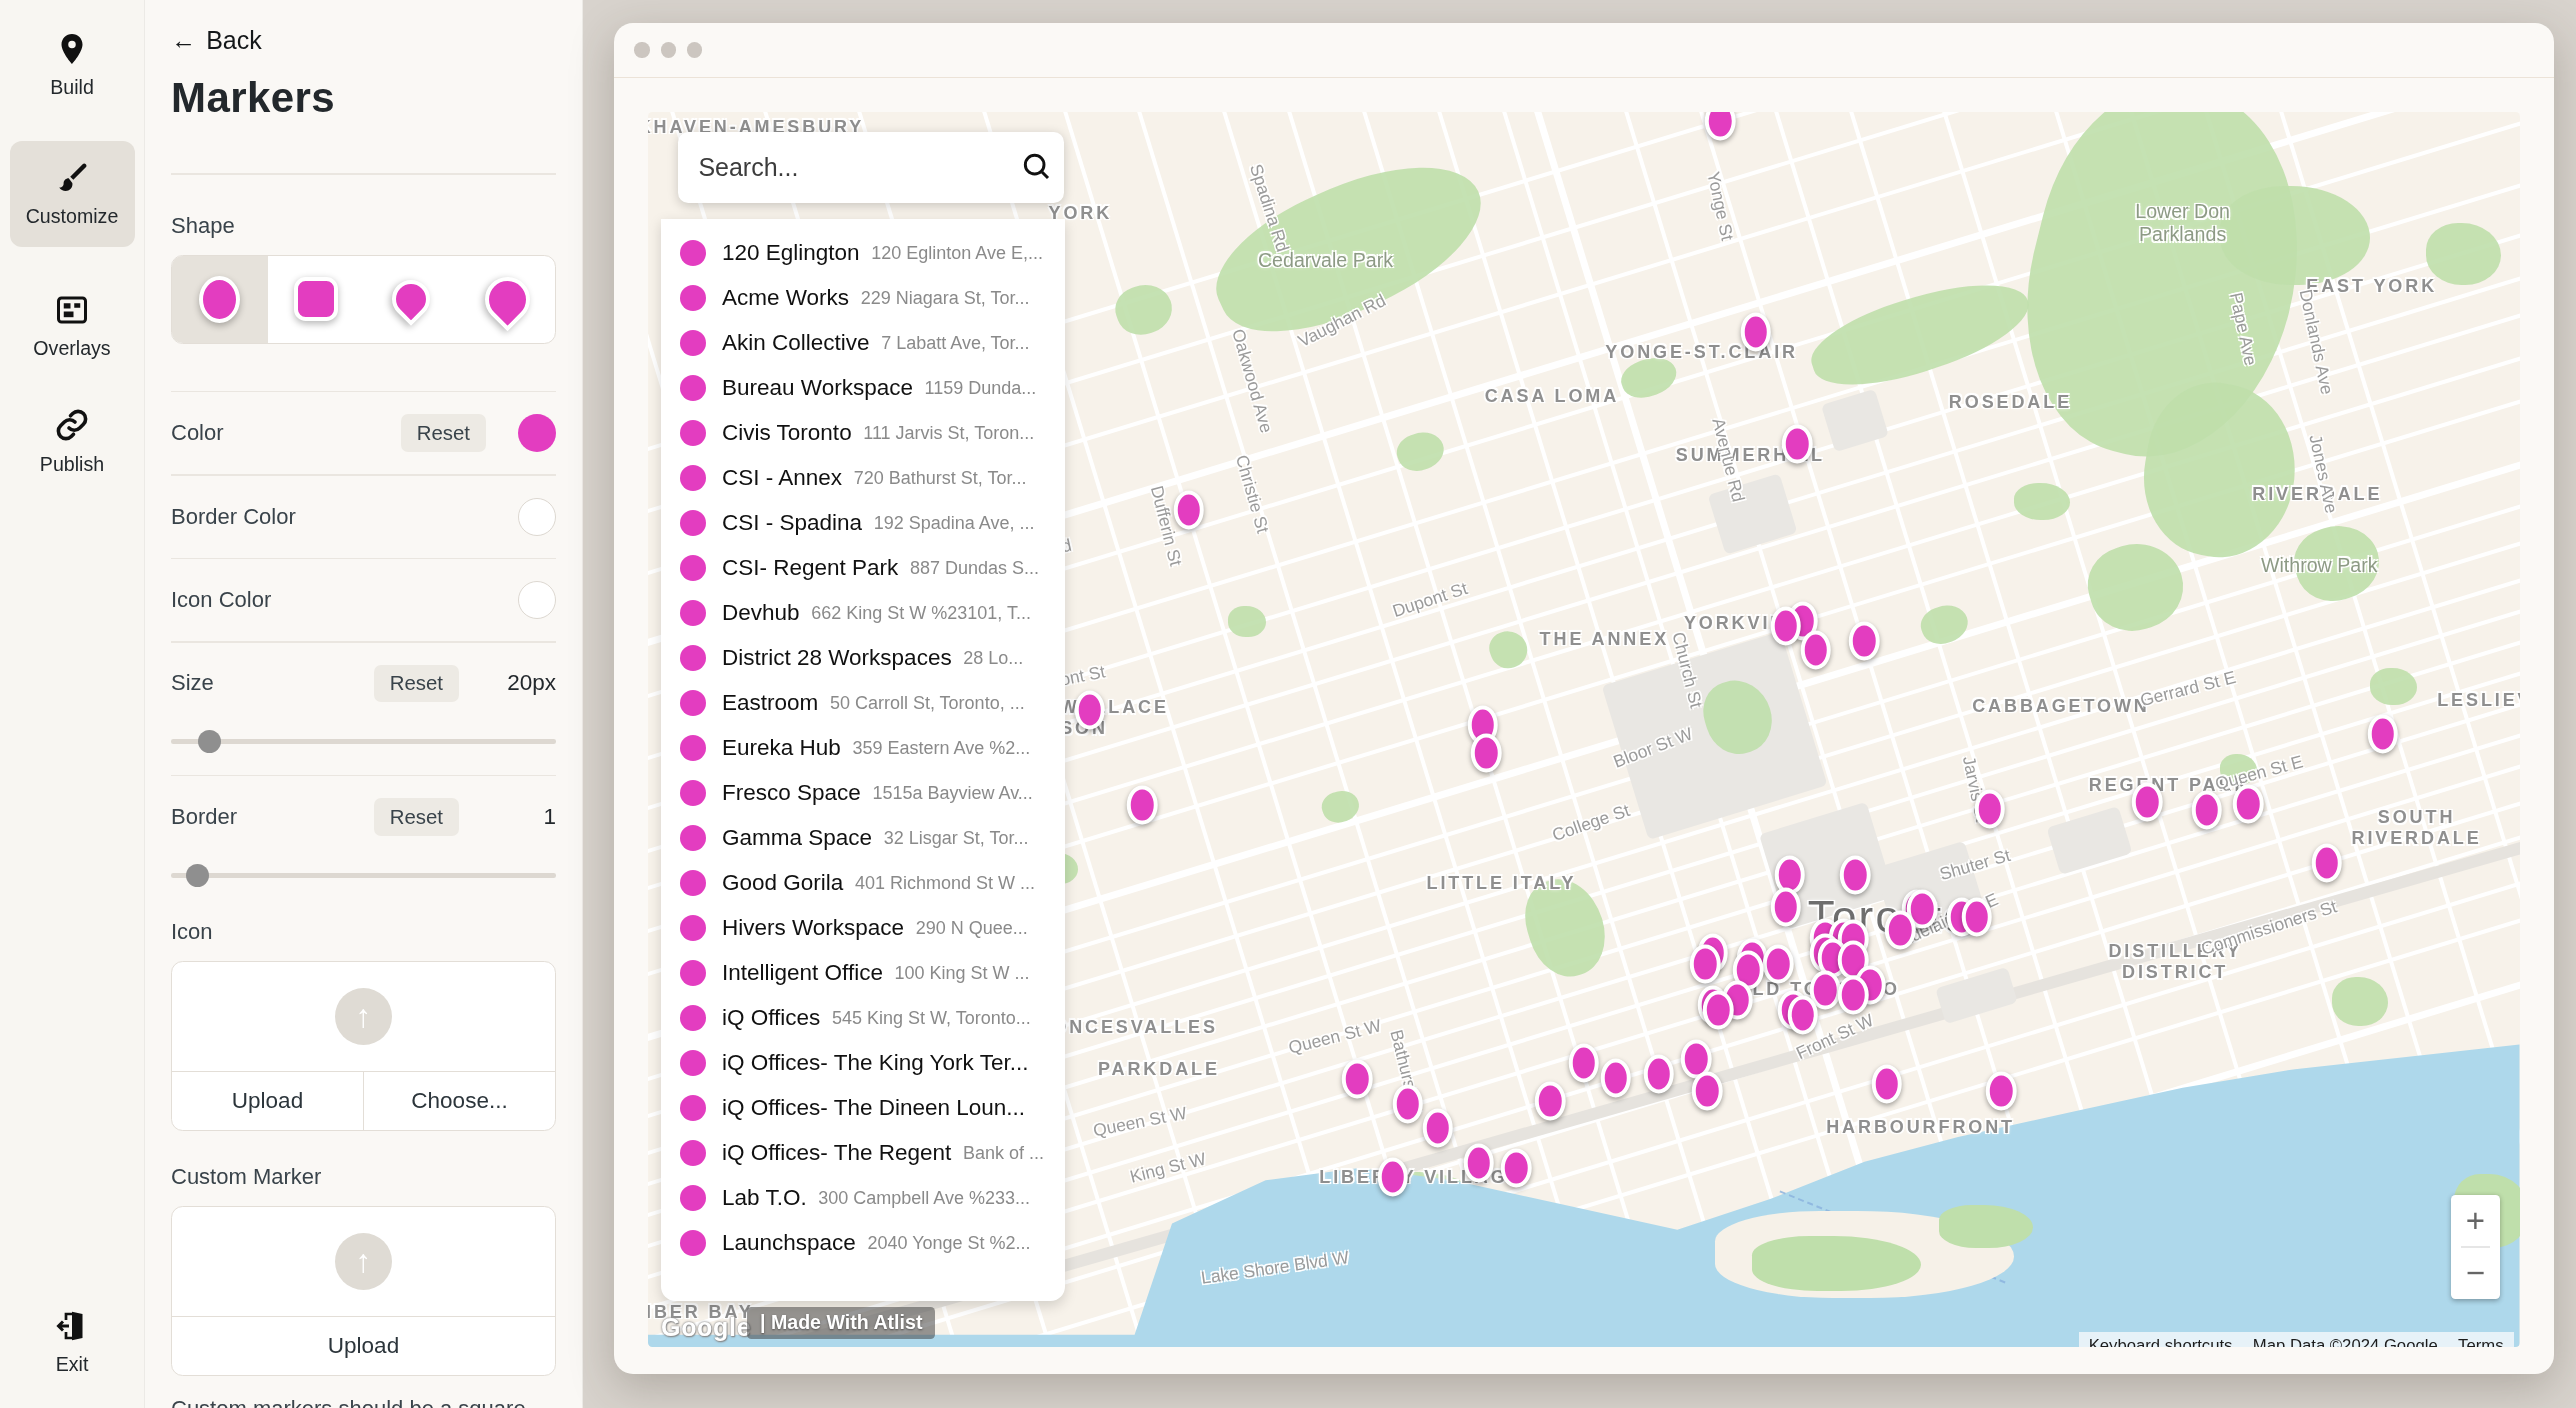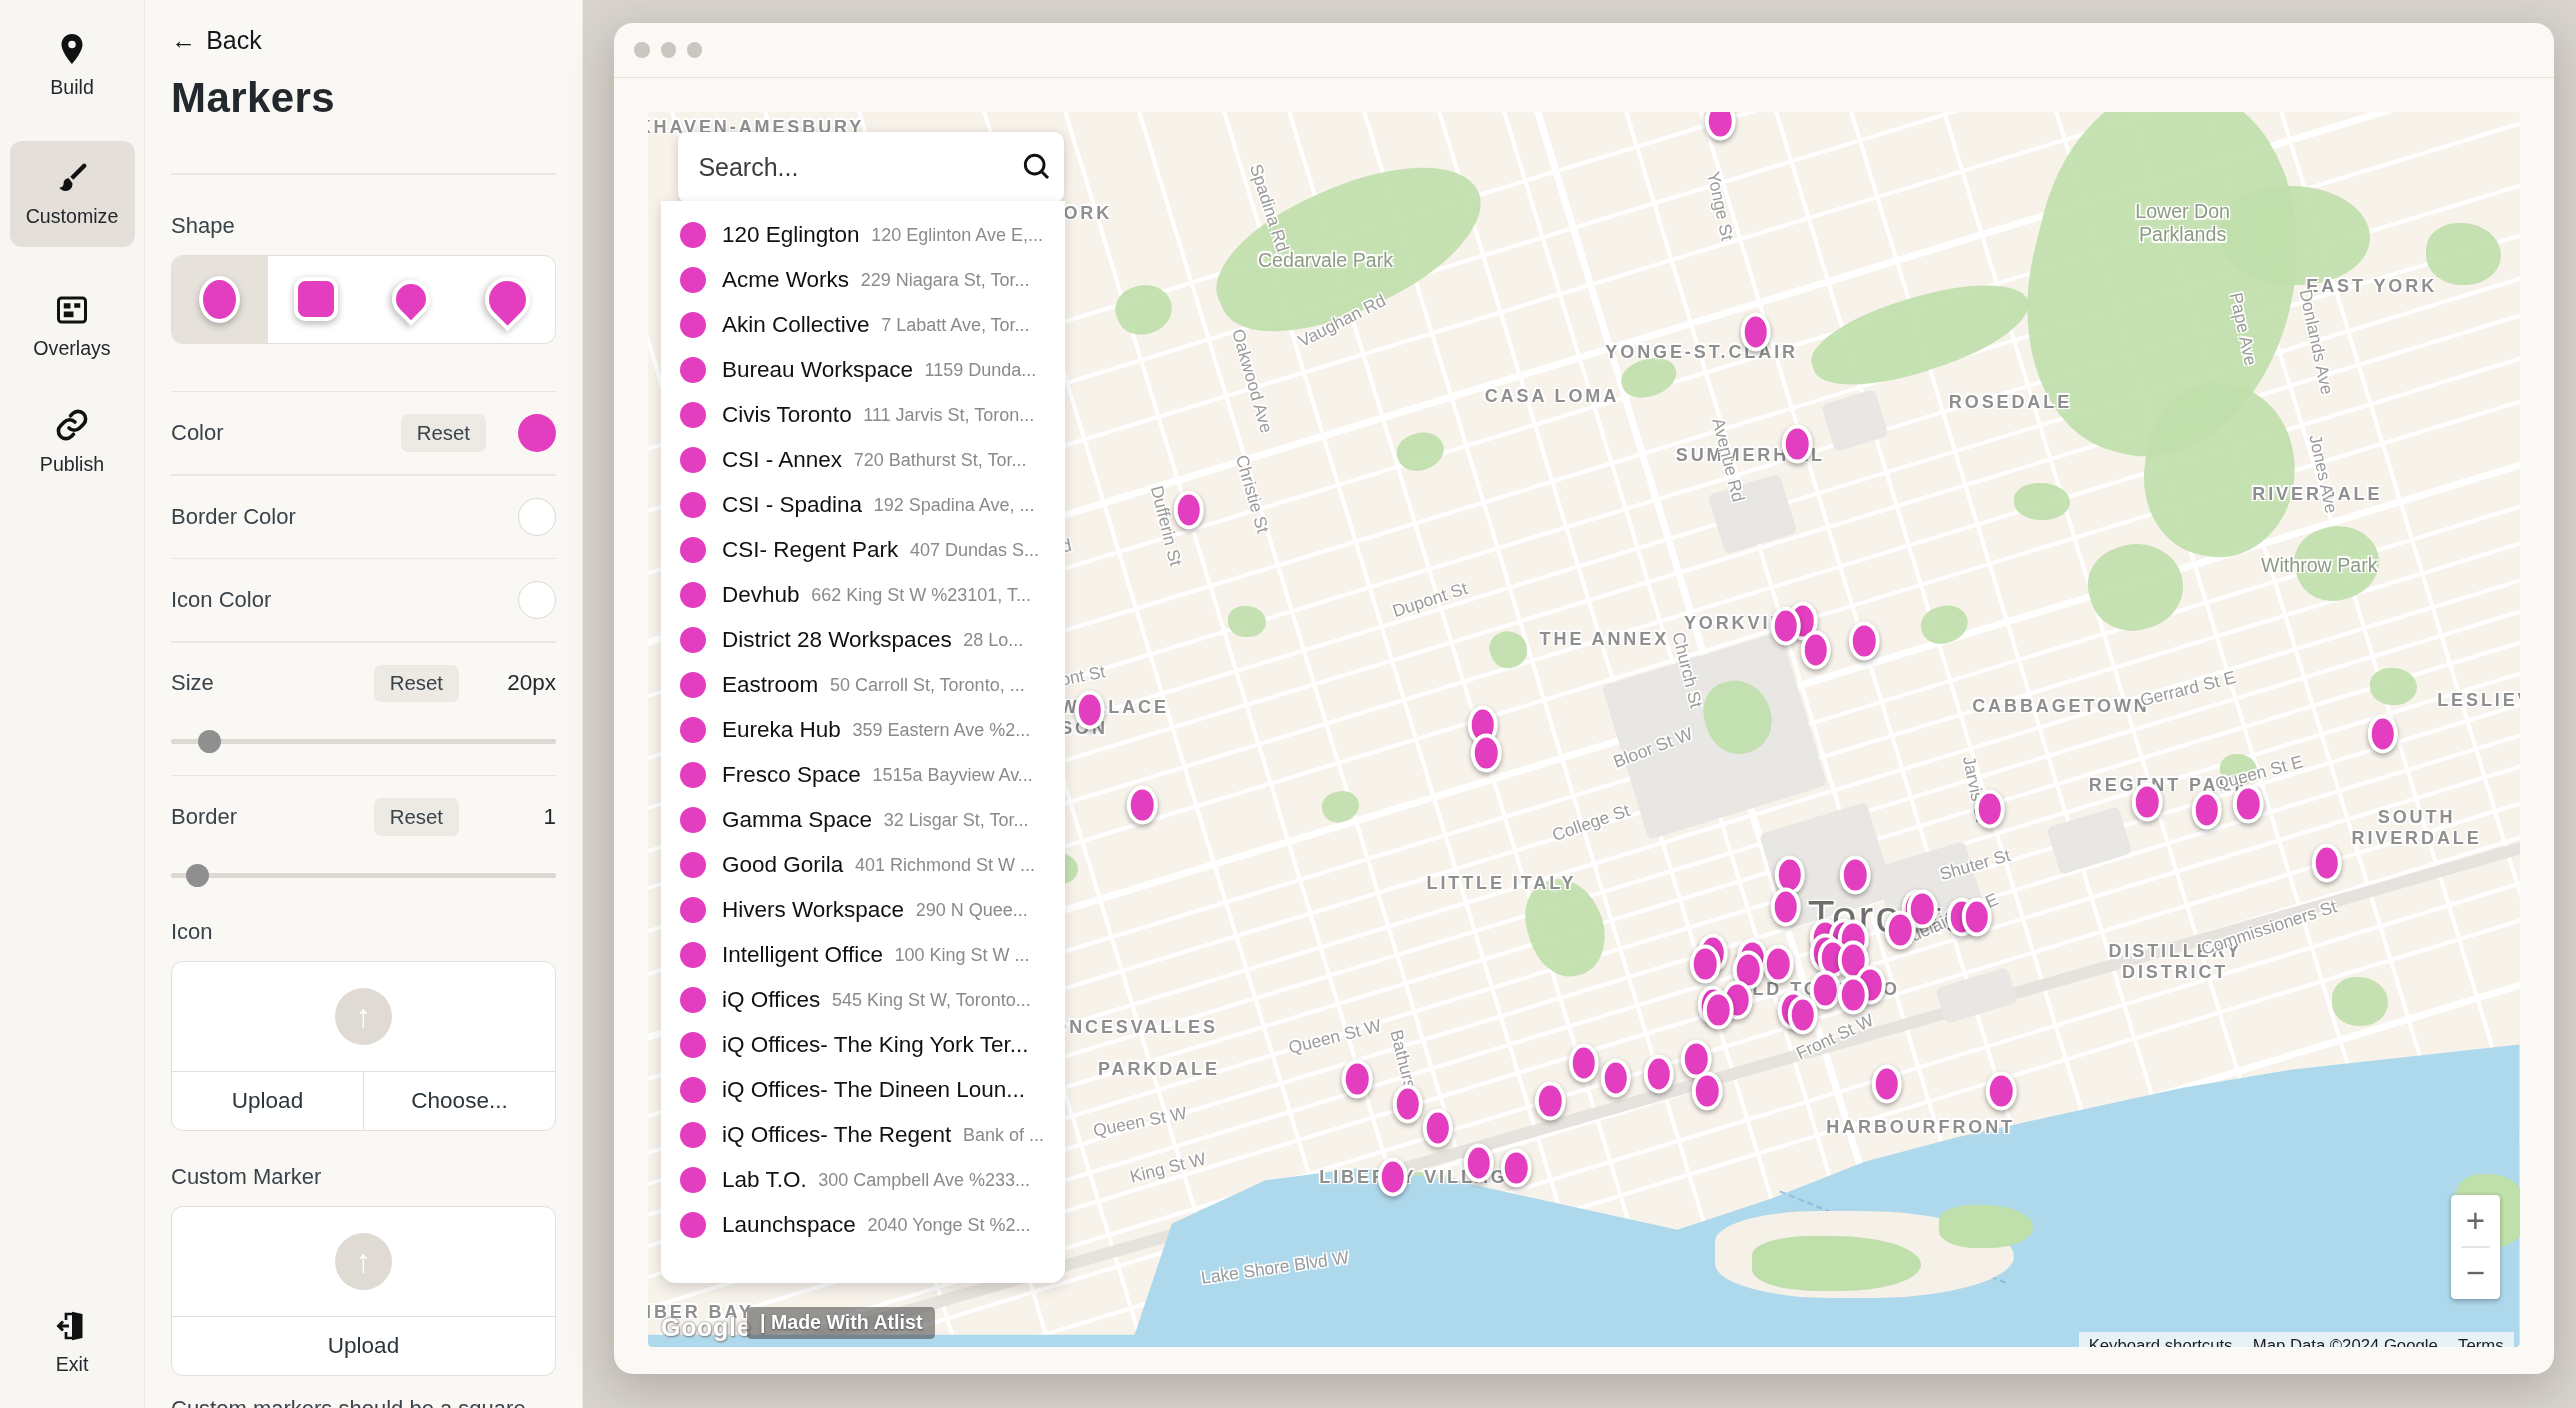--- a/index.html
+++ b/index.html
@@ -88,21 +88,21 @@
     text-shadow:-1.5px -1.5px 0 #fff,1.5px -1.5px 0 #fff,-1.5px 1.5px 0 #fff,1.5px 1.5px 0 #fff}
   .map-marker{position:absolute;width:30.5px;height:39px;border-radius:50%;background:var(--accent);border:4.4px solid #fff;
     box-shadow:0 2.2px 5.8px rgba(0,0,0,.35);transform:translate(-50%,-50%);cursor:pointer}
 
   
   .search-box{position:absolute;z-index:20;left:30px;top:19.6px;width:386px;height:71px;background:#fff;border-radius:10.2px;
     box-shadow:0 2.9px 10.2px rgba(0,0,0,.18);display:flex;align-items:center;padding:0 20.4px}
   .search-box input{flex:1;border:none;outline:none;font-size:25px;font-family:inherit;color:#222;background:transparent}
   .search-box input::placeholder{color:#3c3c3c}
   .search-box svg{width:32px;height:32px;flex-shrink:0}
-  .list-panel{position:absolute;z-index:20;left:13px;top:89px;width:404px;height:1082px;background:#fff;border-radius:0 0 14.5px 14.5px;
+  .list-panel{position:absolute;z-index:20;left:13px;top:107px;width:404px;height:1082px;background:#fff;border-radius:0 0 14.5px 14.5px;
     box-shadow:0 4.4px 13px rgba(0,0,0,.15);padding:11.6px 0 0 0;overflow:hidden}
   .list-row{height:45px;display:flex;align-items:center;padding-left:19px;white-space:nowrap;overflow:hidden;cursor:pointer}
   .list-dot{width:26px;height:26px;border-radius:50%;background:var(--accent);margin-right:16px;flex-shrink:0}
   .list-name{font-size:22.5px;font-weight:500;color:#111;flex-shrink:0}
   .list-addr{font-size:18px;color:#8a8a8a;margin-left:11.6px;overflow:hidden}
 
   
   .gwm{position:absolute;z-index:21;left:13px;top:1201px;font-size:25px;font-weight:bold;color:#fff;letter-spacing:0.7px;
     text-shadow:0 0 2.9px #9c9c9c,0 0 1.5px #8a8a8a,0.7px 0.7px 1.5px #777}
   .badge{position:absolute;z-index:21;left:99px;top:1195px;background:rgba(70,70,70,.55);color:#fff;font-weight:bold;
@@ -303,21 +303,21 @@
 
   <div class="list-row">
     <span class="list-dot"></span>
     <span class="list-name">CSI - Spadina</span>
     <span class="list-addr">192 Spadina Ave, ...</span>
   </div>
 
   <div class="list-row">
     <span class="list-dot"></span>
     <span class="list-name">CSI- Regent Park</span>
-    <span class="list-addr">407 Dundas S...</span>
+    <span class="list-addr">887 Dundas S...</span>
   </div>
 
   <div class="list-row">
     <span class="list-dot"></span>
     <span class="list-name">Devhub</span>
     <span class="list-addr">662 King St W %23101, T...</span>
   </div>
 
   <div class="list-row">
     <span class="list-dot"></span>

